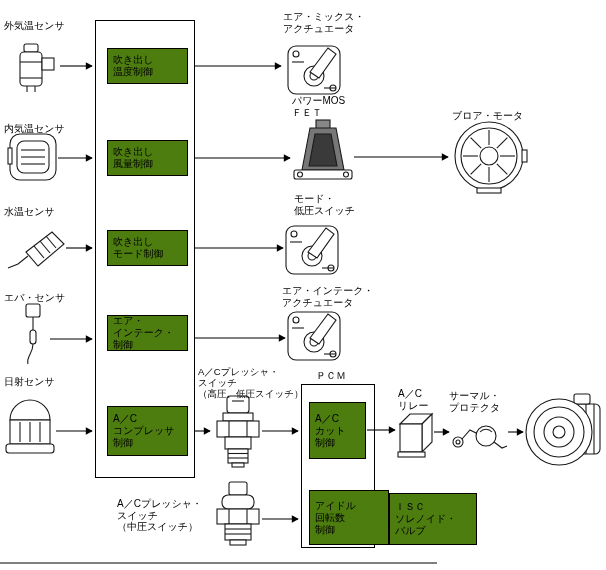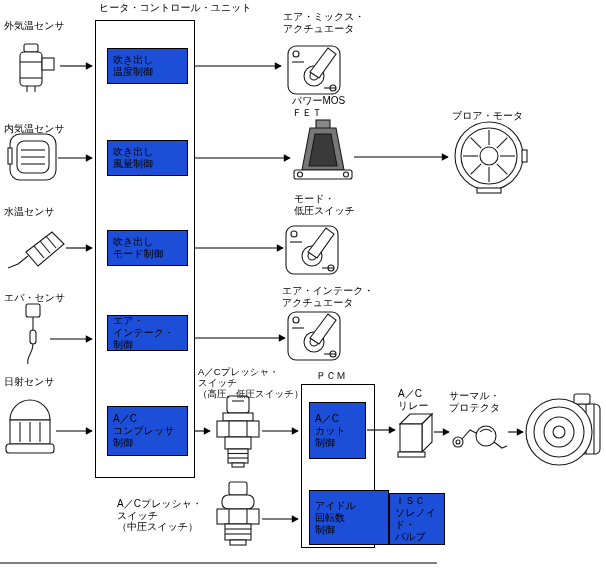--- a/index.html
+++ b/index.html
@@ -3,21 +3,21 @@
 <meta charset="utf-8">
 <style>
   * { margin:0; padding:0; box-sizing:border-box; }
   html,body { background:#ffffff; }
   body { font-family:"Liberation Sans","DejaVu Sans",sans-serif; color:#000; }
   .canvas { position:relative; width:606px; height:570px; background:#fff; overflow:hidden; }
   .layer { position:absolute; left:0; top:0; }
   .lbl { position:absolute; font-size:10px; line-height:11.5px; white-space:pre-line; color:#000; }
   .small { font-size:9.5px; line-height:11px; }
   .box { position:absolute; border:1px solid #000; background:transparent; }
-  .wbox { background:#1d4ed8; }
+  .wbox { background:#4d7c0f; }
   .flex { display:flex; align-items:center; }
   .bl { font-size:10px; line-height:12px; white-space:pre-line; padding-left:5px; }
 </style>
 </head>
 <body>
 
 <div class="canvas">
 
   <svg class="layer" width="606" height="570" viewBox="0 0 606 570">
     <defs>
@@ -203,21 +203,20 @@
       <rect x="18" y="58" width="16" height="5"></rect>
     </g>
   </svg>
 
   <div class="lbl" style="left:4px;top:20px">外気温センサ</div>
   <div class="lbl" style="left:4px;top:123px">内気温センサ</div>
   <div class="lbl" style="left:4px;top:206px">水温センサ</div>
   <div class="lbl" style="left:4px;top:292px">エバ・センサ</div>
   <div class="lbl" style="left:4px;top:376px">日射センサ</div>
 
-  <div class="lbl" style="left:99px;top:2px">ヒータ・コントロール・ユニット</div>
   <div class="box" style="left:95px;top:20px;width:100px;height:458px"></div>
 
   <div class="box wbox flex" style="left:107px;top:48px;width:81px;height:36px">
     <div class="bl">吹き出し
 温度制御</div>
   </div>
   <div class="box wbox flex" style="left:107px;top:140px;width:81px;height:36px">
     <div class="bl">吹き出し
 風量制御</div>
   </div>
@@ -263,19 +262,19 @@
     <div class="bl">A／C
 カット
 制御</div>
   </div>
   <div class="box wbox flex" style="left:309px;top:490px;width:80px;height:55px">
     <div class="bl">アイドル
 回転数
 制御</div>
   </div>
 
-  <div class="box wbox flex" style="left:389px;top:493px;width:56px;height:52px">
+  <div class="box wbox flex" style="left:389px;top:493px;width:88px;height:52px">
     <div class="bl">ＩＳＣ
 ソレノイド・
 バルブ</div>
   </div>
 
 </div>
 
 </body></html>

